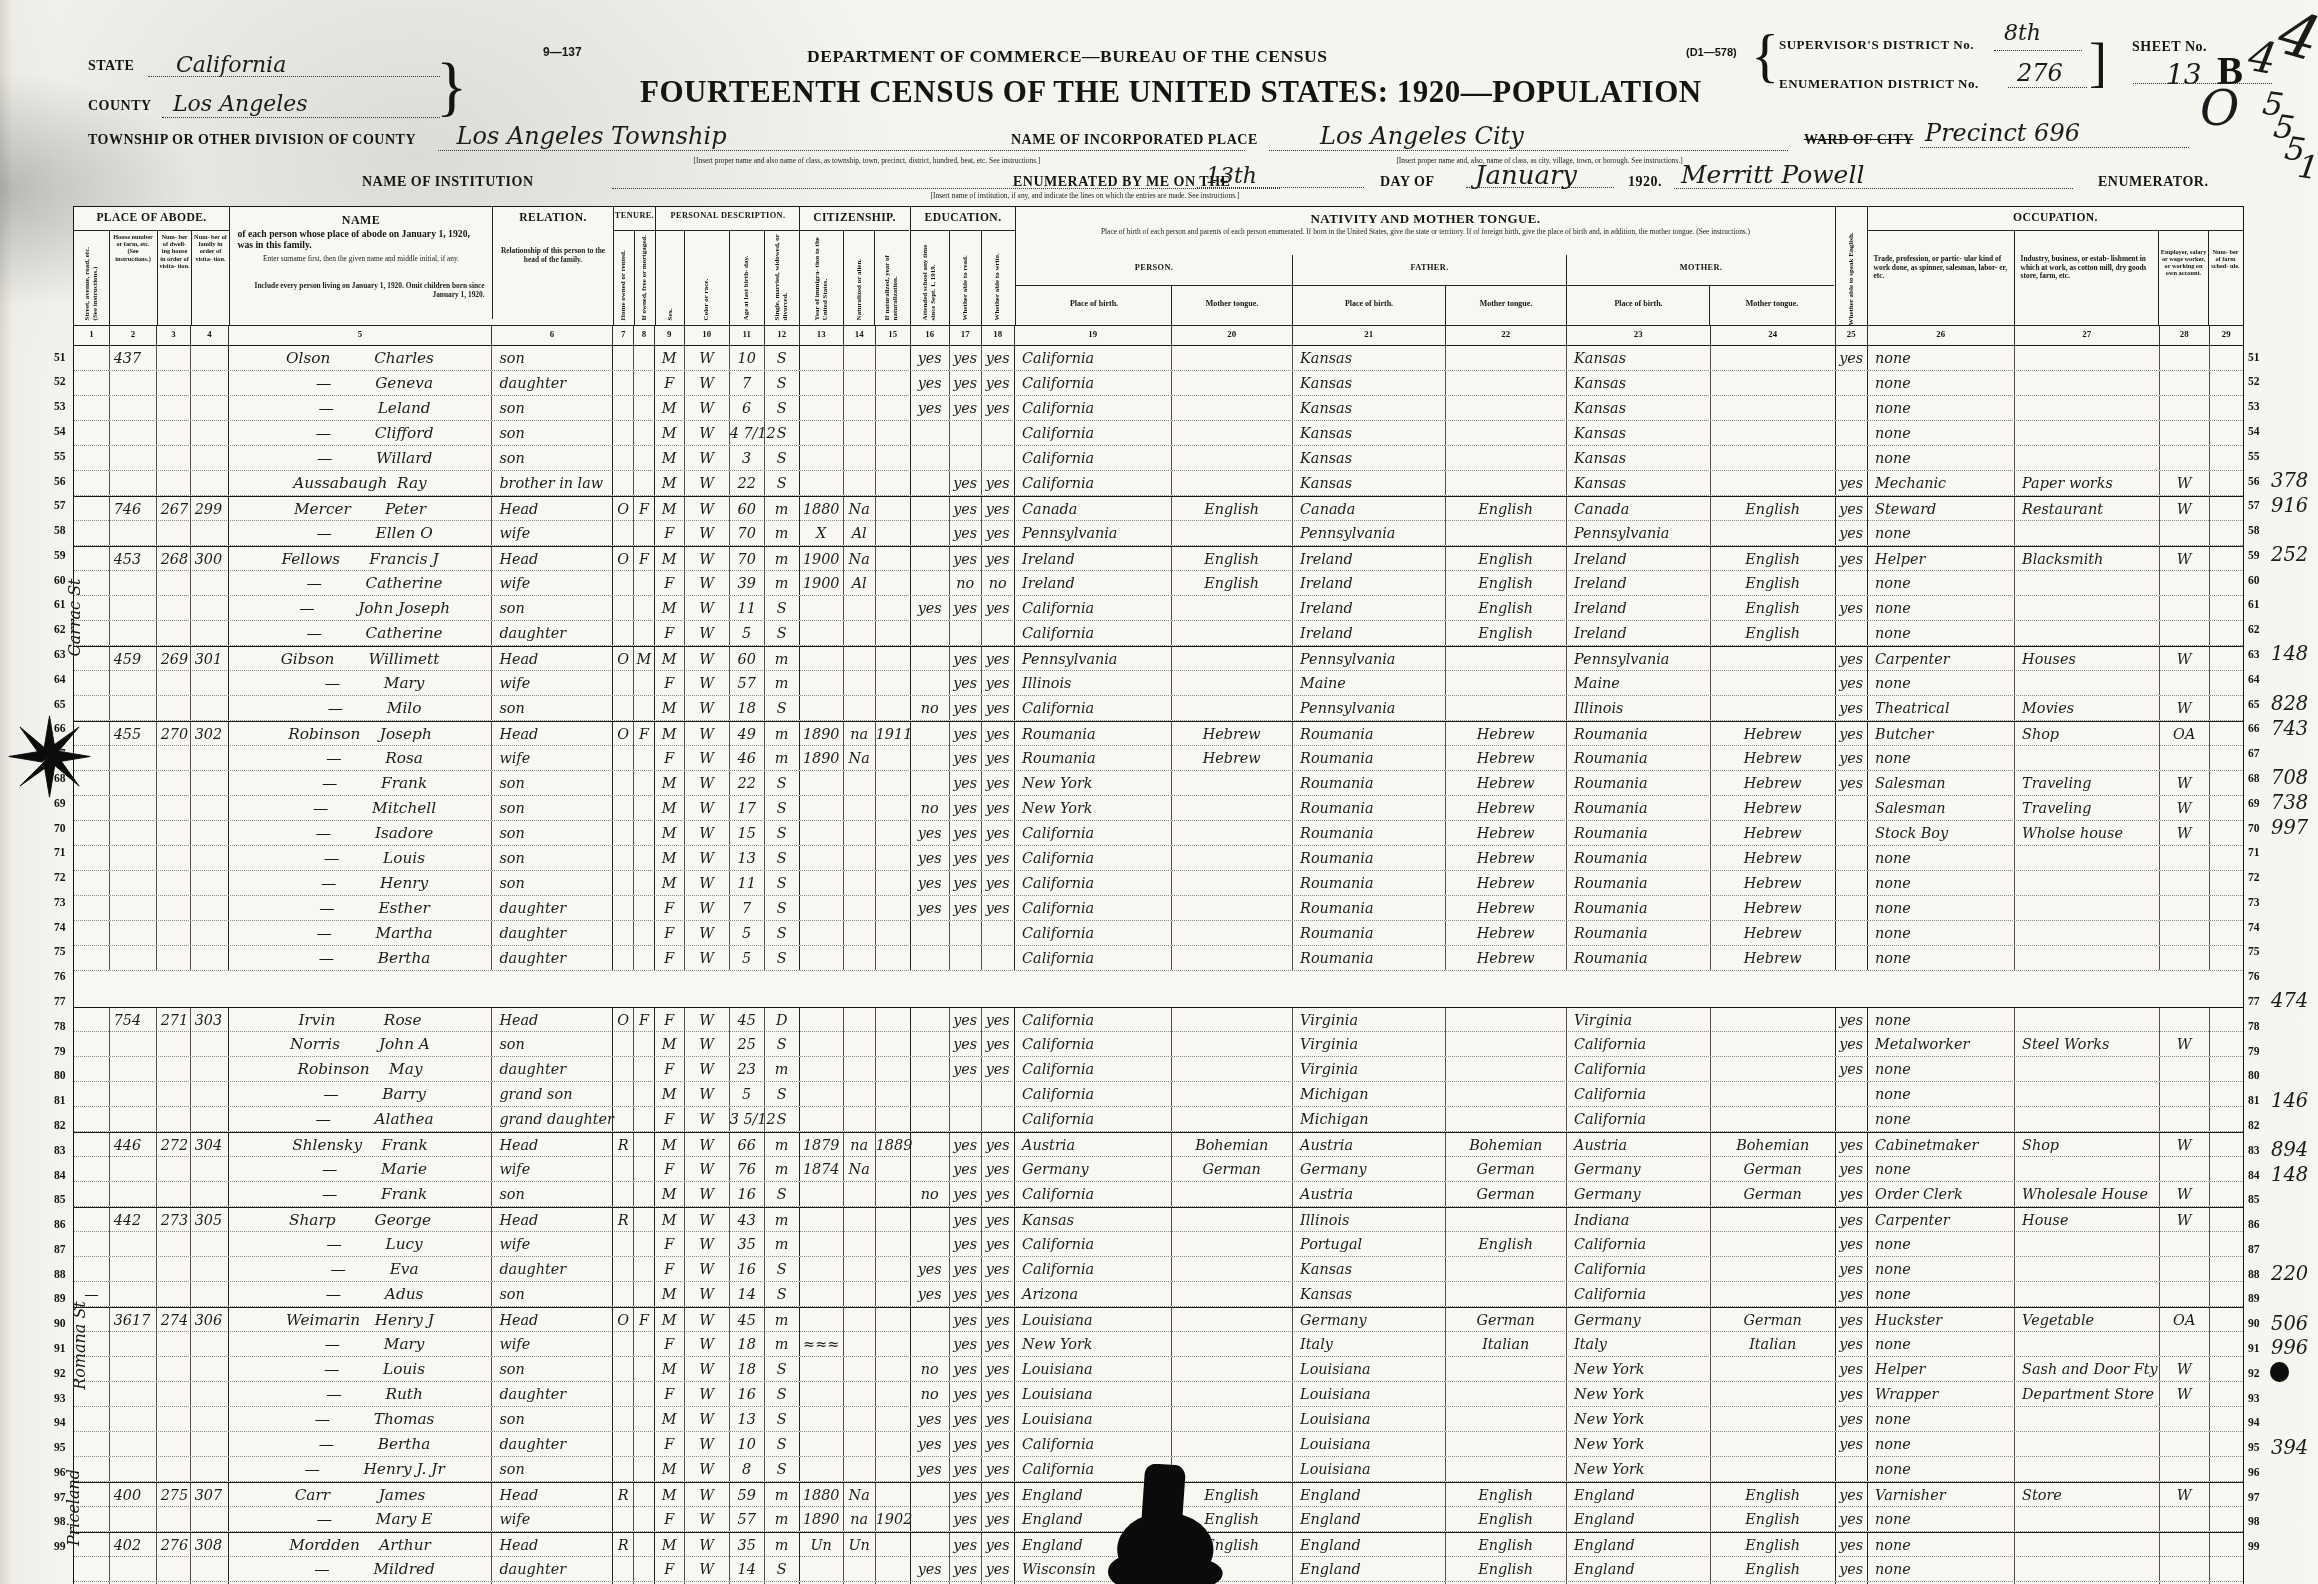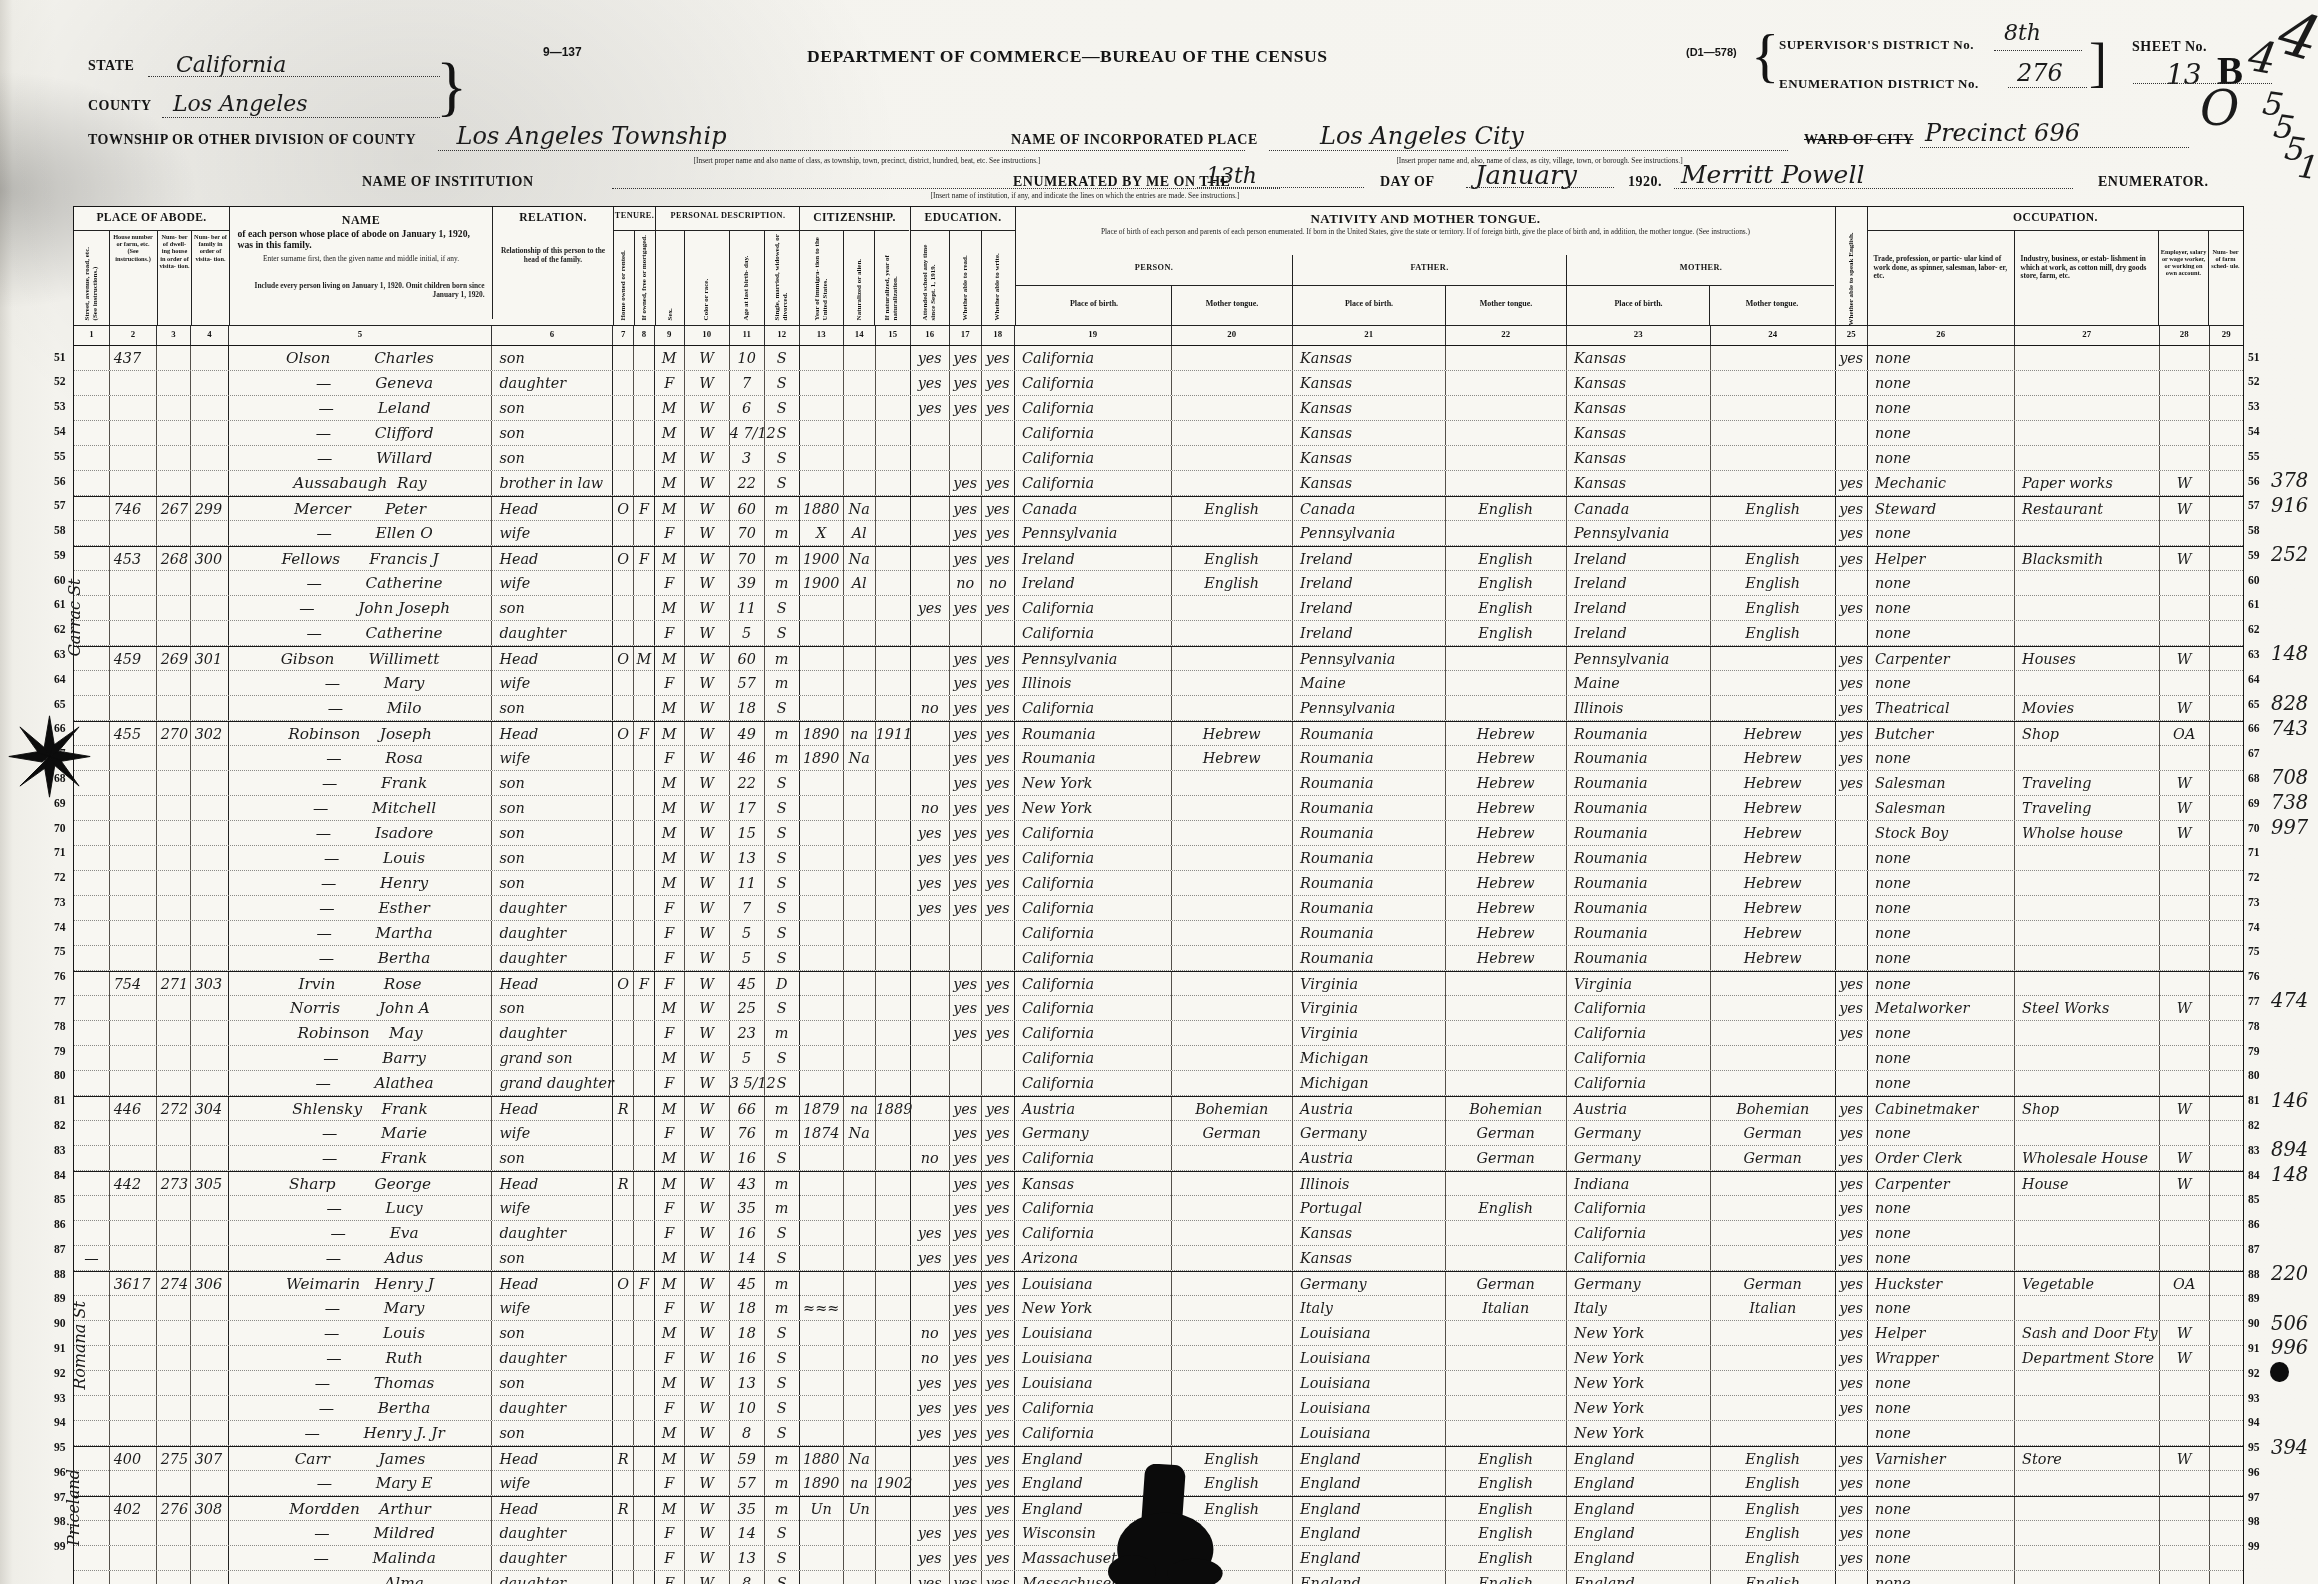--- a/index.html
+++ b/index.html
@@ -45,20 +45,21 @@
   .inkdot{position:absolute;background:#0d0d0d;border-radius:50%;}
 </style>
 </head>
 <body>
 
 <div class="page">
 
   <div class="abs print" style="left:543px;top:45px;font-size:12px;font-weight:bold;">9—137</div>
   <div class="abs hdr-label" style="left:807px;top:46px;font-size:17.6px;">DEPARTMENT OF COMMERCE—BUREAU OF THE CENSUS</div>
   <div class="abs print" style="left:1686px;top:46px;font-size:11px;font-weight:bold;">(D1—578)</div>
+  <div class="abs hdr-label" style="left:640px;top:74px;font-size:31px;letter-spacing:0.5px;">FOURTEENTH CENSUS OF THE UNITED STATES: 1920—POPULATION</div>
 
   <div class="abs hdr-label" style="left:88px;top:58px;font-size:14px;">STATE</div>
   <div class="abs dotline" style="left:148px;top:52px;width:292px;height:24px;"><span class="hw" style="font-size:22px;margin-left:28px;">California</span></div>
   <div class="abs hdr-label" style="left:88px;top:98px;font-size:14px;">COUNTY</div>
   <div class="abs dotline" style="left:162px;top:91px;width:278px;height:26px;"><span class="hw" style="font-size:22px;margin-left:11px;">Los Angeles</span></div>
   <div class="abs brace" style="left:436px;top:54px;font-size:65px;line-height:65px;">}</div>
 
   <div class="abs brace" style="left:1751px;top:26px;font-size:59px;line-height:59px;">{</div>
   <div class="abs hdr-label" style="left:1779px;top:37px;font-size:13px;">SUPERVISOR'S DISTRICT No.</div>
   <div class="abs hw" style="left:2004px;top:20.4px;font-size:22px;">8th</div>
@@ -1042,21 +1043,21 @@
           <span class="cell hw pob">Roumania</span>
           <span class="cell hw">Hebrew</span>
           <span class="cell hw pob">Roumania</span>
           <span class="cell hw">Hebrew</span>
           <span class="cell hw b2"></span>
           <span class="cell hw b2 pob">none</span>
           <span class="cell hw pob"></span>
           <span class="cell hw"></span>
           <span class="cell hw"></span>
         </div>
-        <div class="row heavy" style="grid-template-columns: 35px 47px 34px 38px 263px 121px 21.3px 20.4px 30px 45px 35px 35px 44px 32px 35px 39px 32px 33px 157px 121px 153px 121px 144px 125px 32px 147px 145px 50px 34px;">
+        <div class="row heavy" style="grid-template-columns: 35px 47px 34px 38px 263px 121px 21.3px 20.4px 30px 45px 35px 35px 44px 32px 35px 39px 32px 33px 157px 121px 153px 121px 144px 125px 32px 147px 145px 50px 34px; margin-top: 36px;">
           <span class="cell hw"></span>
           <span class="cell hw left">754</span>
           <span class="cell hw left">271</span>
           <span class="cell hw left">303</span>
           <span class="cell hw b2 name">Irvin          Rose</span>
           <span class="cell hw pob">Head</span>
           <span class="cell hw b2">O</span>
           <span class="cell hw">F</span>
           <span class="cell hw b2">F</span>
           <span class="cell hw">W</span>

